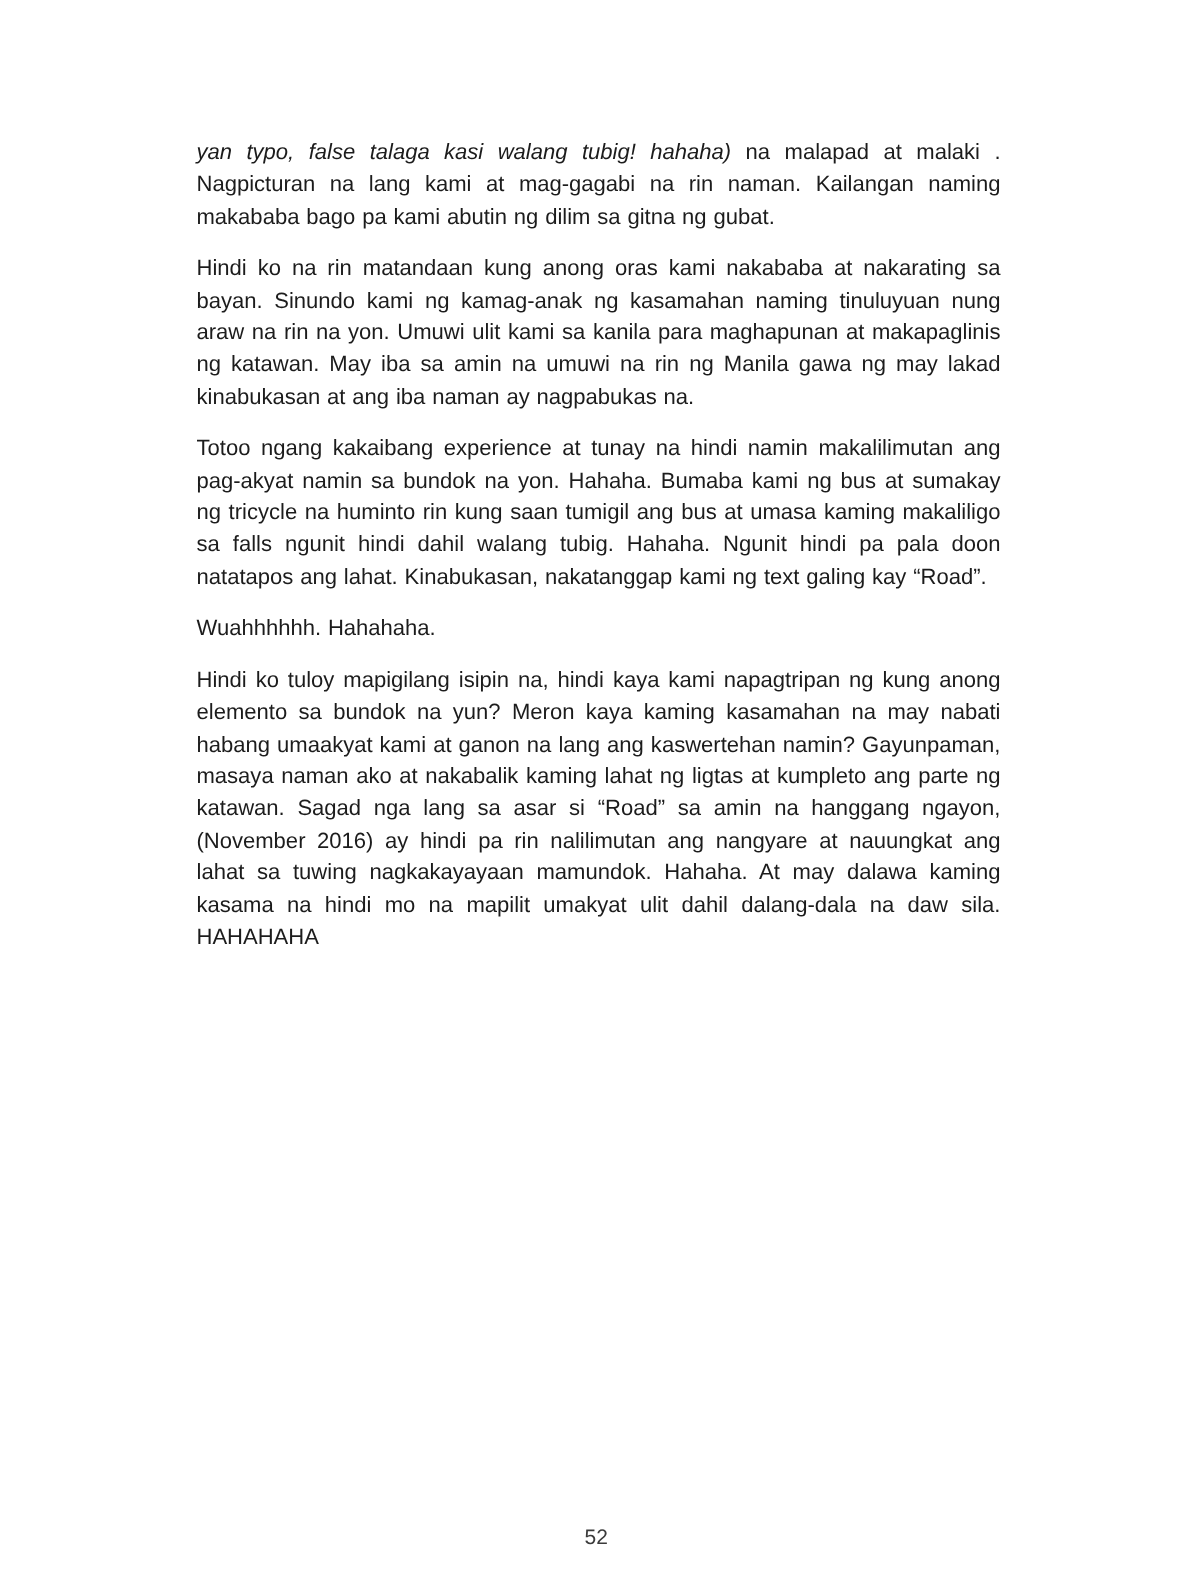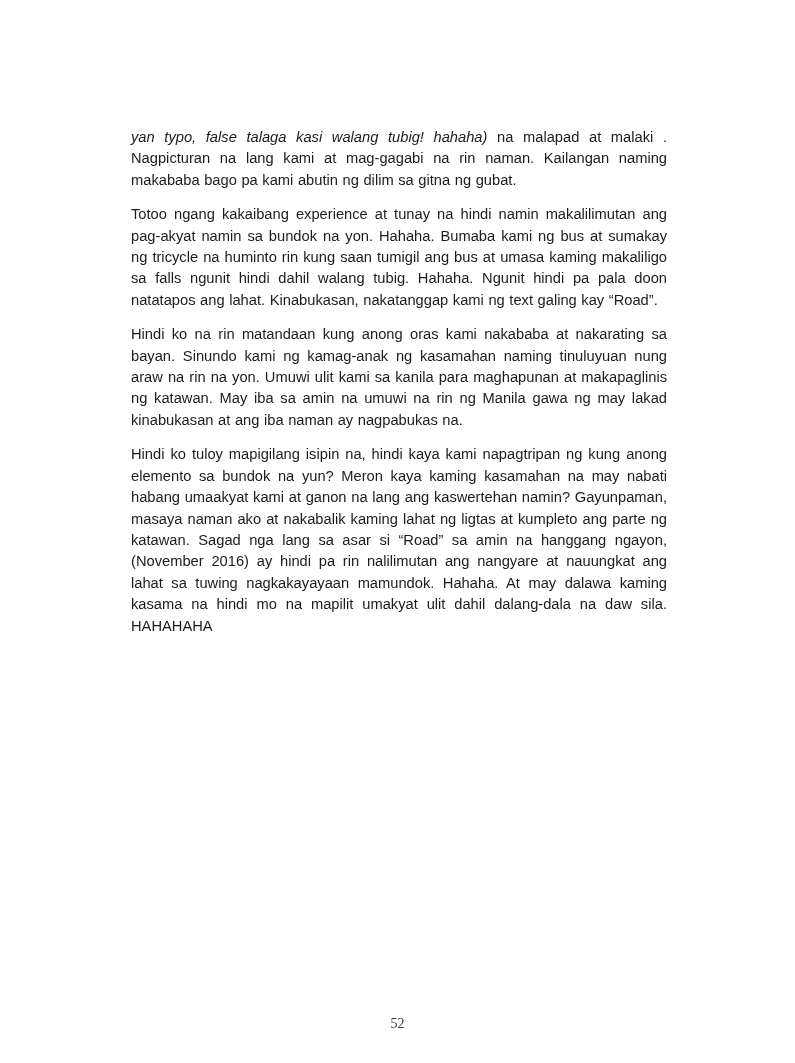--- a/index.html
+++ b/index.html
@@ -16,59 +16,59 @@
   .page {
     position: absolute;
     inset: 0;
     background: #ffffff;
   }
   .text-block {
     position: absolute;
     left: 131px;
     top: 92px;
     width: 536px;
-    margin-top: 35px;
   }
   .text-block p {
     margin: 0 0 13px 0;
     font-family: "Liberation Sans", sans-serif;
     font-size: 14.7px;
     line-height: 21.4px;
     text-align: justify;
     color: #1c1c1c;
     word-spacing: 0.5px;
   }
   .text-block p em {
     font-style: italic;
   }
   .page-number {
     position: absolute;
     top: 1016px;
     left: 0;
     width: 100%;
     text-align: center;
-    font-family: Liberation Serif, serif;
+    font-family: Liberation Sans, sans-serif;
     font-size: 14px;
     color: #3b3b3b;
   }
 </style>
 </head>
 <body>
 
 <div class="page">
 
   <div class="text-block">
 
     <p><em>yan typo, false talaga kasi walang tubig! hahaha)</em><span> na malapad at malaki . Nagpicturan na lang kami at mag-gagabi na rin naman. Kailangan naming makababa bago pa kami abutin ng dilim sa gitna ng gubat.</span></p>
 
+    <p>Hindi ko na rin matandaan kung anong oras kami nakababa at nakarating sa bayan. Sinundo kami ng kamag-anak ng kasamahan naming tinuluyuan nung araw na rin na yon. Umuwi ulit kami sa kanila para maghapunan at makapaglinis ng katawan. May iba sa amin na umuwi na rin ng Manila gawa ng may lakad kinabukasan at ang iba naman ay nagpabukas na.</p>
+
     <p>Totoo ngang kakaibang experience at tunay na hindi namin makalilimutan ang pag-akyat namin sa bundok na yon. Hahaha. Bumaba kami ng bus at sumakay ng tricycle na huminto rin kung saan tumigil ang bus at umasa kaming makaliligo sa falls ngunit hindi dahil walang tubig. Hahaha. Ngunit hindi pa pala doon natatapos ang lahat. Kinabukasan, nakatanggap kami ng text galing kay “Road”.</p>
 
-    <p>Hindi ko na rin matandaan kung anong oras kami nakababa at nakarating sa bayan. Sinundo kami ng kamag-anak ng kasamahan naming tinuluyuan nung araw na rin na yon. Umuwi ulit kami sa kanila para maghapunan at makapaglinis ng katawan. May iba sa amin na umuwi na rin ng Manila gawa ng may lakad kinabukasan at ang iba naman ay nagpabukas na.</p>
 
-
+    <p>Wuahhhhhh. Hahahaha.</p>
 
     <p>Hindi ko tuloy mapigilang isipin na, hindi kaya kami napagtripan ng kung anong elemento sa bundok na yun? Meron kaya kaming kasamahan na may nabati habang umaakyat kami at ganon na lang ang kaswertehan namin? Gayunpaman, masaya naman ako at nakabalik kaming lahat ng ligtas at kumpleto ang parte ng katawan. Sagad nga lang sa asar si “Road” sa amin na hanggang ngayon, (November 2016) ay hindi pa rin nalilimutan ang nangyare at nauungkat ang lahat sa tuwing nagkakayayaan mamundok. Hahaha. At may dalawa kaming kasama na hindi mo na mapilit umakyat ulit dahil dalang-dala na daw sila. HAHAHAHA</p>
 
   </div>
 
   <div class="page-number">52</div>
 
 </div>
 
 </body></html>

